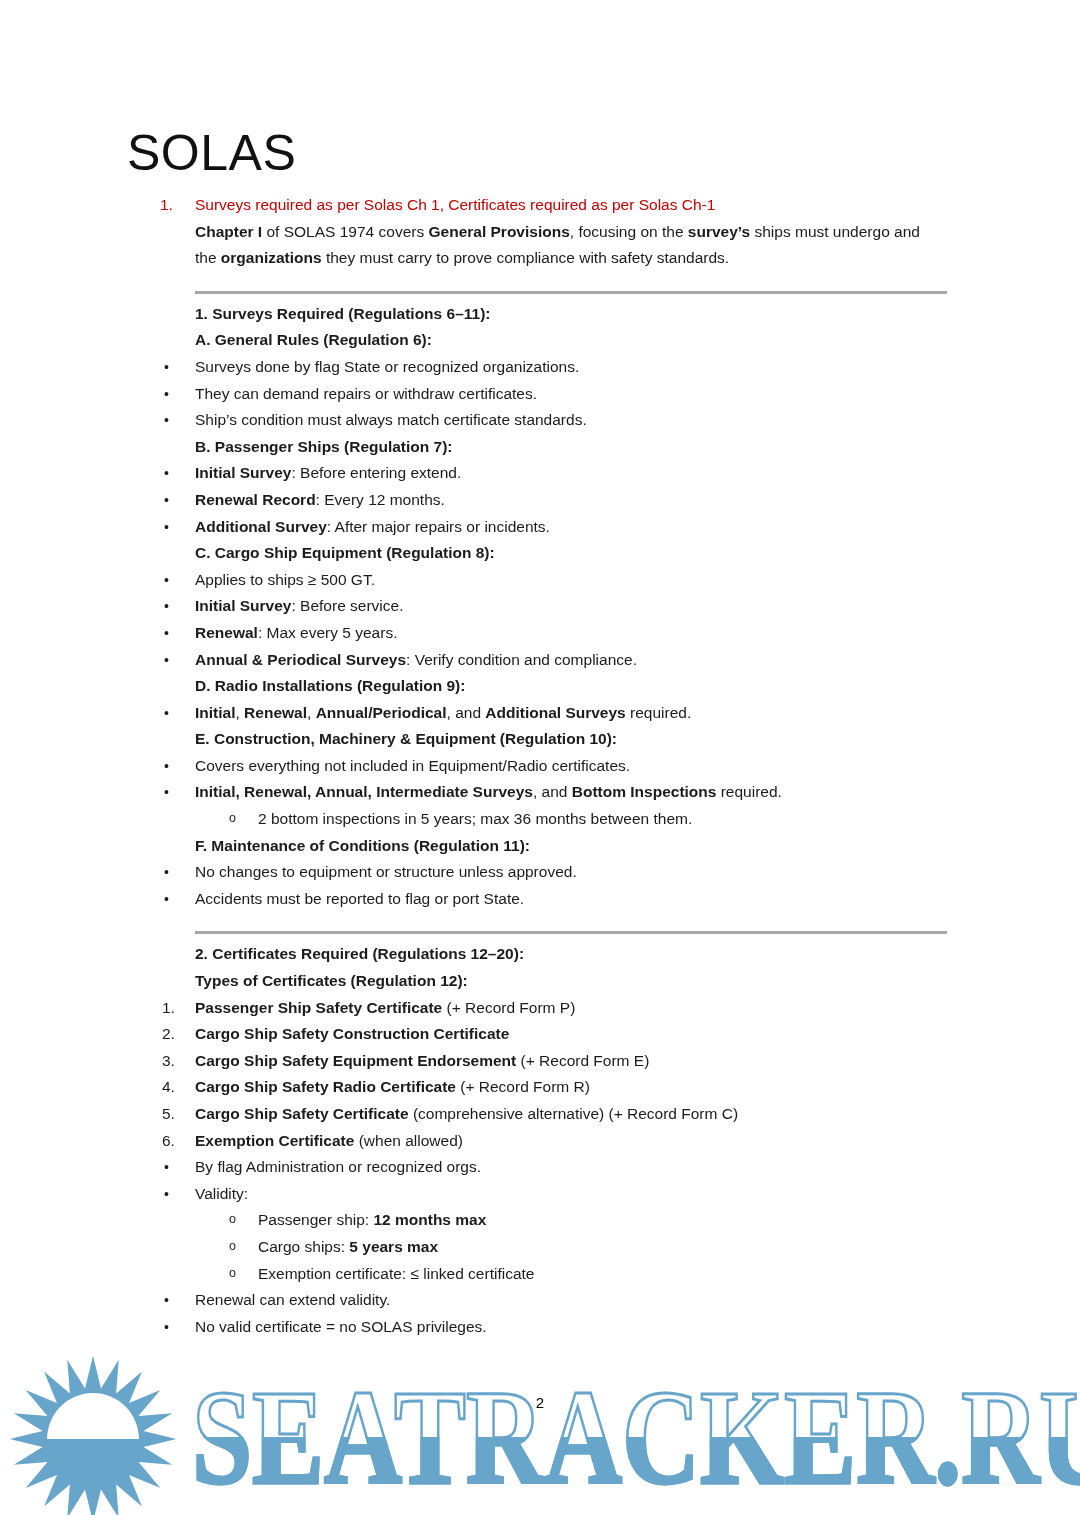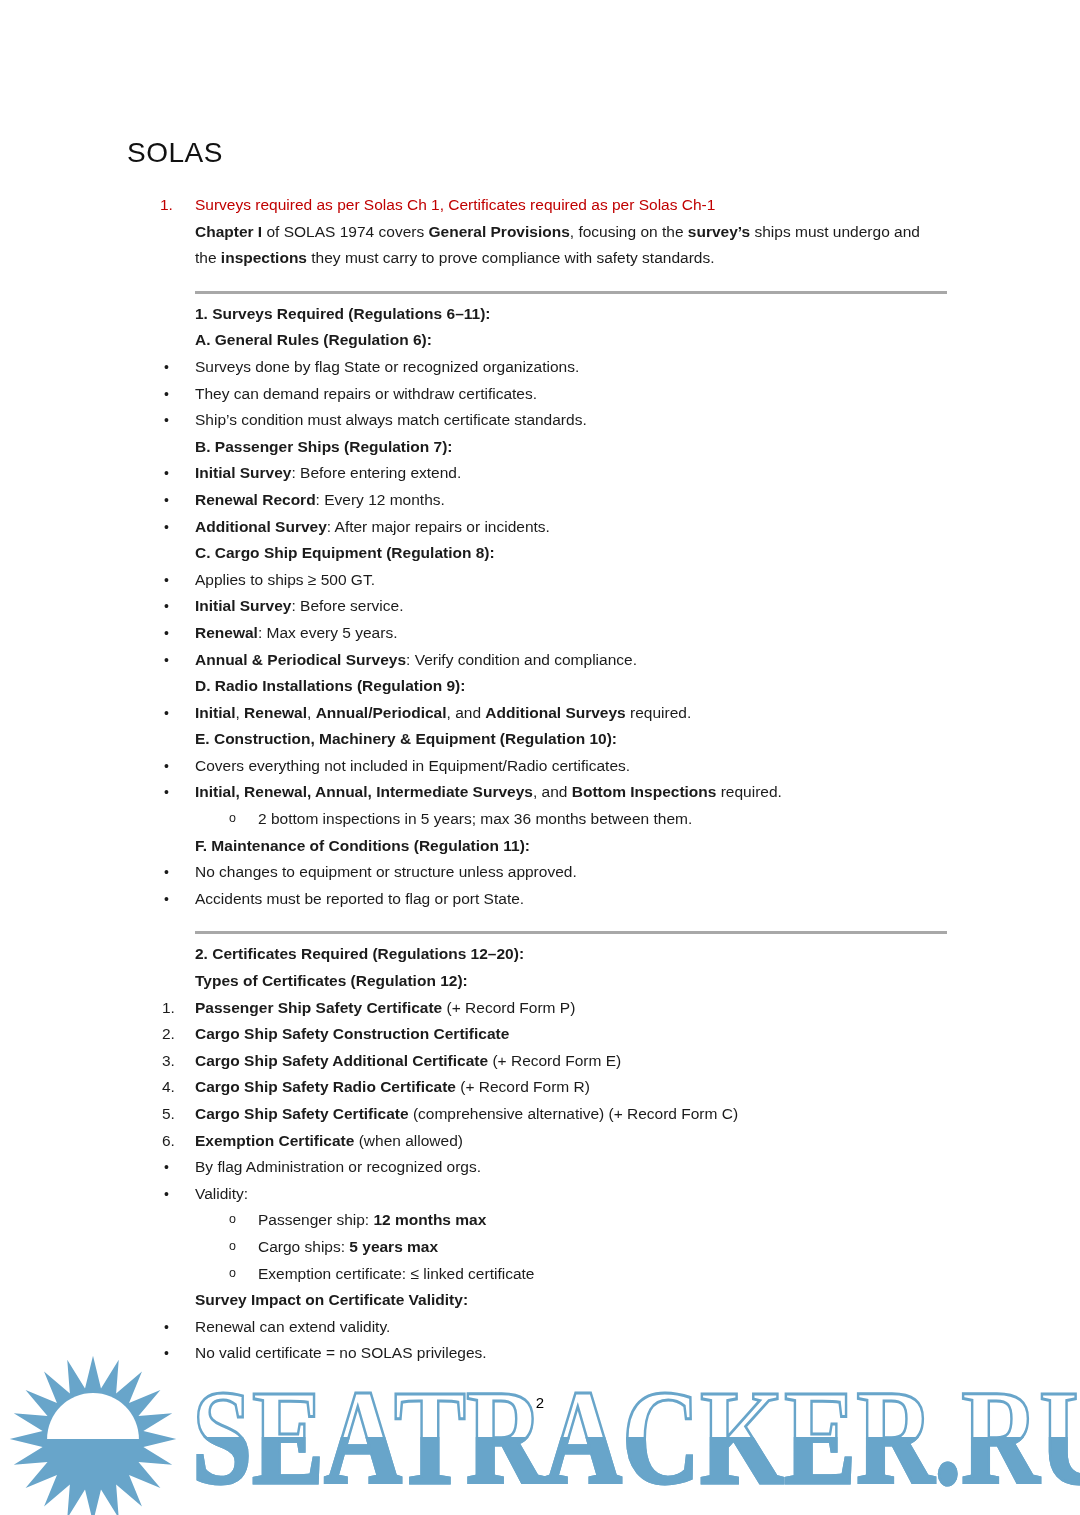--- a/index.html
+++ b/index.html
@@ -12,21 +12,21 @@
   body{
     width:1080px;height:1515px;
     background:#ffffff;
     font-family:"Liberation Sans",sans-serif;
     color:var(--ink);
     position:relative;
     overflow:hidden;
   }
   .page-title{
     position:absolute;left:127px;top:131px;
-    font-size:28px;font-weight:400;line-height:44px;
+    font-size:50px;font-weight:400;line-height:44px;
     color:#111;letter-spacing:0.5px;margin:0;
   }
   .doc{
     position:absolute;left:0;top:192px;width:1080px;
   }
   .line{
     position:relative;
     min-height:26.6px;line-height:26.6px;
     font-size:15.5px;
     padding-left:195px;padding-right:130px;
@@ -72,21 +72,21 @@
     z-index:5;
   }
 </style>
 </head>
 <body>
 
 <h1 class="page-title">SOLAS</h1>
 
 <div class="doc">
     <div class="line red-item"><span class="marker">1.</span><span class="content"><span>Surveys required as per Solas Ch 1, Certificates required as per Solas Ch-1</span></span></div>
-    <div class="line para"><span class="content"><b>Chapter I</b><span> of SOLAS 1974 covers </span><b>General Provisions</b><span>, focusing on the </span><b>survey’s</b><span> ships must undergo and the </span><b>inspections</b><span> they must carry to prove compliance with safety standards.</span></span></div>
+    <div class="line para"><span class="content"><b>Chapter I</b><span> of SOLAS 1974 covers </span><b>General Provisions</b><span>, focusing on the </span><b>survey’s</b><span> ships must undergo and the </span><b>organizations</b><span> they must carry to prove compliance with safety standards.</span></span></div>
     <div class="rule"></div>
     <div class="line heading"><span class="content"><b>1. Surveys Required (Regulations 6–11):</b></span></div>
     <div class="line heading"><span class="content"><b>A. General Rules (Regulation 6):</b></span></div>
     <div class="line bullet"><span class="marker">•</span><span class="content"><span>Surveys done by flag State or recognized organizations.</span></span></div>
     <div class="line bullet"><span class="marker">•</span><span class="content"><span>They can demand repairs or withdraw certificates.</span></span></div>
     <div class="line bullet"><span class="marker">•</span><span class="content"><span>Ship’s condition must always match certificate standards.</span></span></div>
     <div class="line heading"><span class="content"><b>B. Passenger Ships (Regulation 7):</b></span></div>
     <div class="line bullet"><span class="marker">•</span><span class="content"><b>Initial Survey</b><span>: Before entering extend.</span></span></div>
     <div class="line bullet"><span class="marker">•</span><span class="content"><b>Renewal Record</b><span>: Every 12 months.</span></span></div>
     <div class="line bullet"><span class="marker">•</span><span class="content"><b>Additional Survey</b><span>: After major repairs or incidents.</span></span></div>
@@ -102,30 +102,29 @@
     <div class="line bullet"><span class="marker">•</span><span class="content"><b>Initial, Renewal, Annual, Intermediate Surveys</b><span>, and </span><b>Bottom Inspections</b><span> required.</span></span></div>
     <div class="line sub"><span class="marker">o</span><span class="content"><span>2 bottom inspections in 5 years; max 36 months between them.</span></span></div>
     <div class="line heading"><span class="content"><b>F. Maintenance of Conditions (Regulation 11):</b></span></div>
     <div class="line bullet"><span class="marker">•</span><span class="content"><span>No changes to equipment or structure unless approved.</span></span></div>
     <div class="line bullet"><span class="marker">•</span><span class="content"><span>Accidents must be reported to flag or port State.</span></span></div>
     <div class="rule"></div>
     <div class="line heading"><span class="content"><b>2. Certificates Required (Regulations 12–20):</b></span></div>
     <div class="line heading"><span class="content"><b>Types of Certificates (Regulation 12):</b></span></div>
     <div class="line numbered"><span class="marker">1.</span><span class="content"><b>Passenger Ship Safety Certificate</b><span> (+ Record Form P)</span></span></div>
     <div class="line numbered"><span class="marker">2.</span><span class="content"><b>Cargo Ship Safety Construction Certificate</b></span></div>
-    <div class="line numbered"><span class="marker">3.</span><span class="content"><b>Cargo Ship Safety Additional Certificate</b><span> (+ Record Form E)</span></span></div>
+    <div class="line numbered"><span class="marker">3.</span><span class="content"><b>Cargo Ship Safety Equipment Endorsement</b><span> (+ Record Form E)</span></span></div>
     <div class="line numbered"><span class="marker">4.</span><span class="content"><b>Cargo Ship Safety Radio Certificate</b><span> (+ Record Form R)</span></span></div>
     <div class="line numbered"><span class="marker">5.</span><span class="content"><b>Cargo Ship Safety Certificate</b><span> (comprehensive alternative) (+ Record Form C)</span></span></div>
     <div class="line numbered"><span class="marker">6.</span><span class="content"><b>Exemption Certificate</b><span> (when allowed)</span></span></div>
     <div class="line bullet"><span class="marker">•</span><span class="content"><span>By flag Administration or recognized orgs.</span></span></div>
     <div class="line bullet"><span class="marker">•</span><span class="content"><span>Validity:</span></span></div>
     <div class="line sub"><span class="marker">o</span><span class="content"><span>Passenger ship: </span><b>12 months max</b></span></div>
     <div class="line sub"><span class="marker">o</span><span class="content"><span>Cargo ships: </span><b>5 years max</b></span></div>
     <div class="line sub"><span class="marker">o</span><span class="content"><span>Exemption certificate: ≤ linked certificate</span></span></div>
-    <div class="line heading"><span class="content"><b>Survey Impact on Certificate Validity:</b></span></div>
     <div class="line bullet"><span class="marker">•</span><span class="content"><span>Renewal can extend validity.</span></span></div>
     <div class="line bullet"><span class="marker">•</span><span class="content"><span>No valid certificate = no SOLAS privileges.</span></span></div>
   </div>
 
 <div class="watermark">
   <svg class="sun" viewBox="0 0 200 200" xmlns="http://www.w3.org/2000/svg">
     <polygon fill="var(--wm)" points="100,2 109.4,40.7 130.3,6.8 127.2,46.5 157.6,20.7 142.4,57.6 179.3,42.4 153.5,72.8 193.2,69.7 159.3,90.6 198,100 159.3,109.4 193.2,130.3 153.5,127.2 179.3,157.6 142.4,142.4 157.6,179.3 127.2,153.5 130.3,193.2 109.4,159.3 100,198 90.6,159.3 69.7,193.2 72.8,153.5 42.4,179.3 57.6,142.4 20.7,157.6 46.5,127.2 6.8,130.3 40.7,109.4 2,100 40.7,90.6 6.8,69.7 46.5,72.8 20.7,42.4 57.6,57.6 42.4,20.7 72.8,46.5 69.7,6.8 90.6,40.7"></polygon>
     <path fill="#ffffff" d="M 46 100 A 54 54 0 0 1 154 100 Z"></path>
   </svg>
   <div class="wm-text">SEATRACKER.RU</div>

